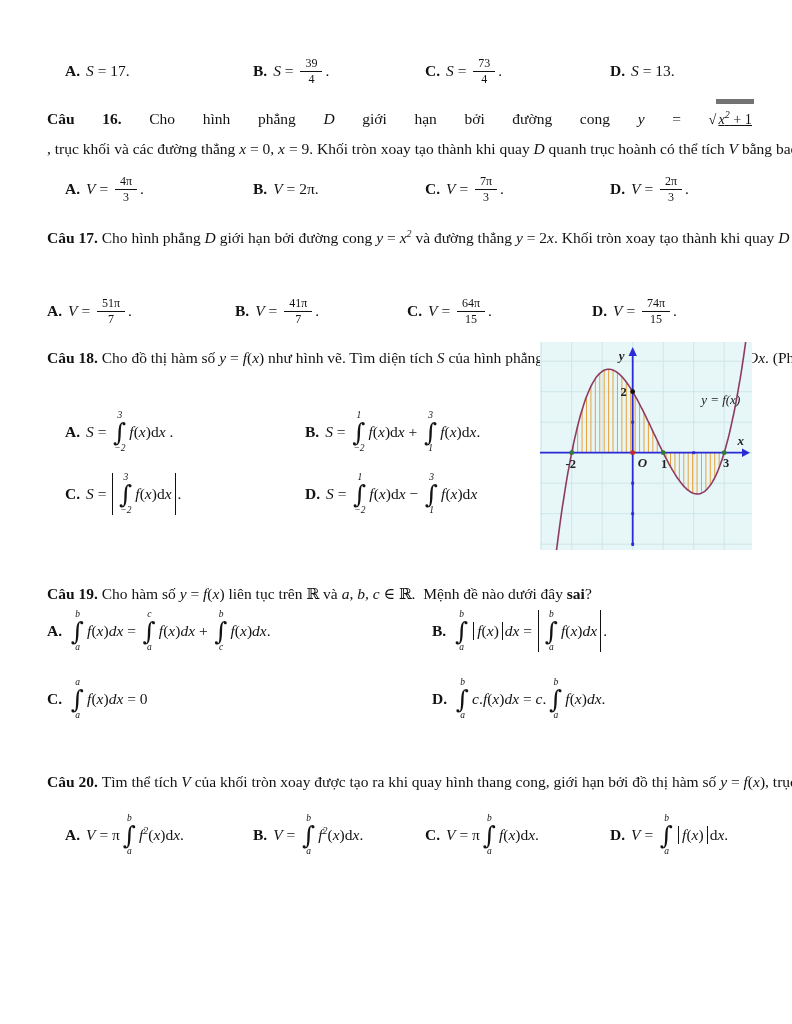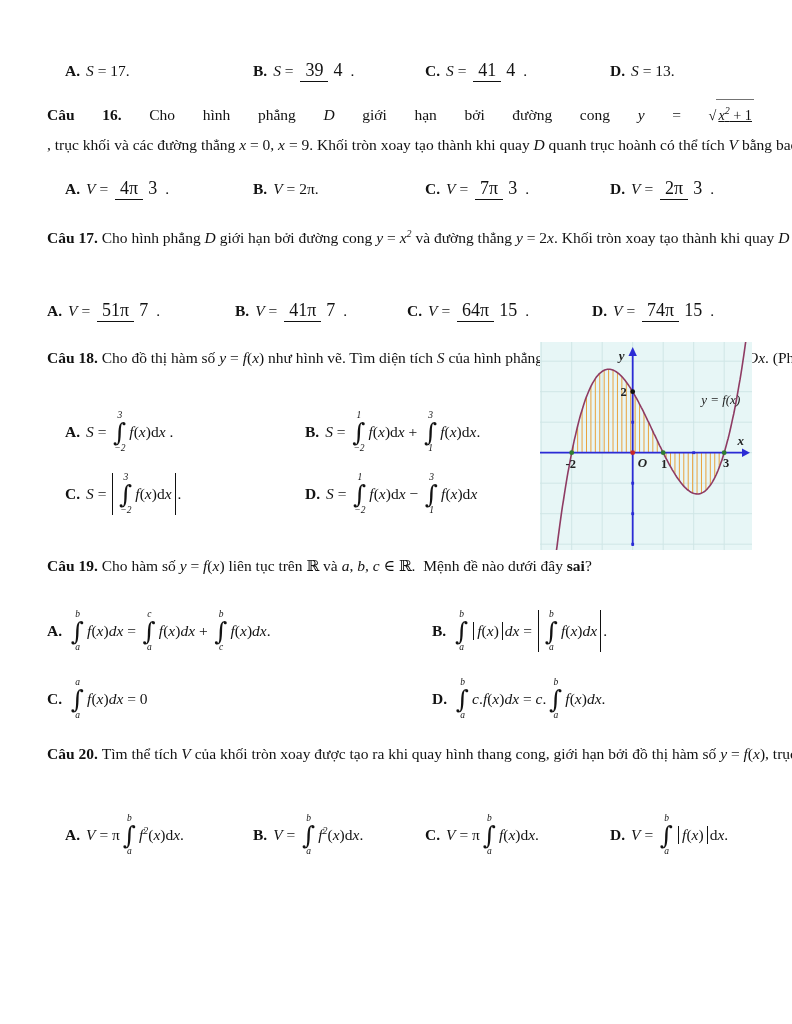--- a/index.html
+++ b/index.html
@@ -1,51 +1,51 @@
 <!DOCTYPE html>
 <html><head>
 <meta charset="utf-8">
 <style>
   html,body{margin:0;padding:0;background:#ffffff;}
   .page{position:relative;width:792px;height:1024px;background:#fff;overflow:hidden;
         font-family:"Liberation Serif","DejaVu Serif",serif;color:#121212;font-size:15.5px;}
   .stem{position:absolute;line-height:30px;text-align:justify;}
-  .hang{padding-left:18px;text-indent:-18px;}
+  .hang{padding-left:18px;text-indent:-18px;margin-top:28px;}
   .optrow{position:absolute;display:flex;align-items:center;}
   .optgrid{position:absolute;display:grid;align-items:center;}
   .opt{display:flex;align-items:center;white-space:pre;}
   .opt .lbl{font-weight:bold;margin-right:6px;}
   .opt .body{display:flex;align-items:center;white-space:pre;}
   .mr{white-space:pre;}
   .mi{font-style:italic;white-space:pre;}
   .mb{font-weight:bold;white-space:pre;}
   sup{font-size:10px;line-height:0;}
-  .frac{display:inline-flex;flex-direction:row;align-items:center;vertical-align:middle;
-        margin:0 3px;line-height:1.2;font-size:18px;}
+  .frac{display:inline-flex;flex-direction:column;align-items:center;vertical-align:middle;
+        margin:0 3px;line-height:1.2;font-size:12px;}
   .frac .num{padding:0 5px;border-bottom:1.2px solid #111;}
   .frac .den{padding:0 5px;}
   .int{display:inline-flex;flex-direction:column;align-items:center;line-height:1;margin:0 3px;}
   .int .bnd{font-size:9.5px;font-style:italic;line-height:1;}
   .int .sgn{font-size:25px;line-height:0.92;font-family:"DejaVu Serif","Liberation Serif",serif;}
   .abs{display:inline-flex;align-items:center;border-left:1.1px solid #111;border-right:1.1px solid #111;
        padding:0 3px;margin:0 2px;}
   .sqrt{display:inline-flex;align-items:baseline;font-size:0.92em;}
   .sqrt .rad{line-height:1;}
-  .sqrt .under{border-top:1px solid #737373;padding:0 2px;text-decoration:underline;}
+  .sqrt .under{border-top:5px solid #737373;padding:0 2px;text-decoration:underline;}
   .graph{position:absolute;left:540px;top:342px;width:212px;height:208px;}
   svg text{font-family:"Liberation Serif","DejaVu Serif",serif;}
 </style>
 <style>.row4 .opt:nth-child(1){width:188px}.row4 .opt:nth-child(2){width:172px}.row4 .opt:nth-child(3){width:185px}</style></head>
 <body>
 
 <div class="page">
   <div id="q15opts" class="optrow row4" style="left:65px;top:47px;height:48px;">
       <span class="opt"><span class="lbl">A.</span><span class="body"><span class="mi">S</span><span class="mr"> = 17.</span></span></span>
       <span class="opt"><span class="lbl">B.</span><span class="body"><span class="mi">S</span><span class="mr"> = </span><span class="frac"><span class="num">39</span><span class="den">4</span></span><span class="mr">.</span></span></span>
-      <span class="opt"><span class="lbl">C.</span><span class="body"><span class="mi">S</span><span class="mr"> = </span><span class="frac"><span class="num">41</span><span class="den">4</span></span><span class="mr">.</span></span></span>
+      <span class="opt"><span class="lbl">C.</span><span class="body"><span class="mi">S</span><span class="mr"> = </span><span class="frac"><span class="num">73</span><span class="den">4</span></span><span class="mr">.</span></span></span>
       <span class="opt"><span class="lbl">D.</span><span class="body"><span class="mi">S</span><span class="mr"> = 13.</span></span></span>
     </div>
 
   <div id="q16stem" class="stem" style="left:47px;top:99px;width:707px;"><span class="mb">Câu 16. </span><span class="mr">Cho hình phẳng </span><span class="mi">D</span><span class="mr"> giới hạn bởi đường cong </span><span class="mi">y</span><span class="mr"> = </span><span class="sqrt">
         <span class="rad">√</span>
         <span class="under"><span class="mi">x<sup>2</sup></span><span class="mr"> + 1</span></span>
       </span><span class="mr">, trục khối và các đường thẳng </span><span class="mi">x</span><span class="mr"> = 0, </span><span class="mi">x</span><span class="mr"> = 9. Khối tròn xoay tạo thành khi quay </span><span class="mi">D</span><span class="mr"> quanh trục hoành có thể tích </span><span class="mi">V</span><span class="mr"> bằng bao nhiêu ?</span></div>
   <div id="q16opts" class="optrow row4" style="left:65px;top:164px;height:50px;">
       <span class="opt"><span class="lbl">A.</span><span class="body"><span class="mi">V</span><span class="mr"> = </span><span class="frac"><span class="num">4π</span><span class="den">3</span></span><span class="mr">.</span></span></span>
       <span class="opt"><span class="lbl">B.</span><span class="body"><span class="mi">V</span><span class="mr"> = 2π.</span></span></span>

